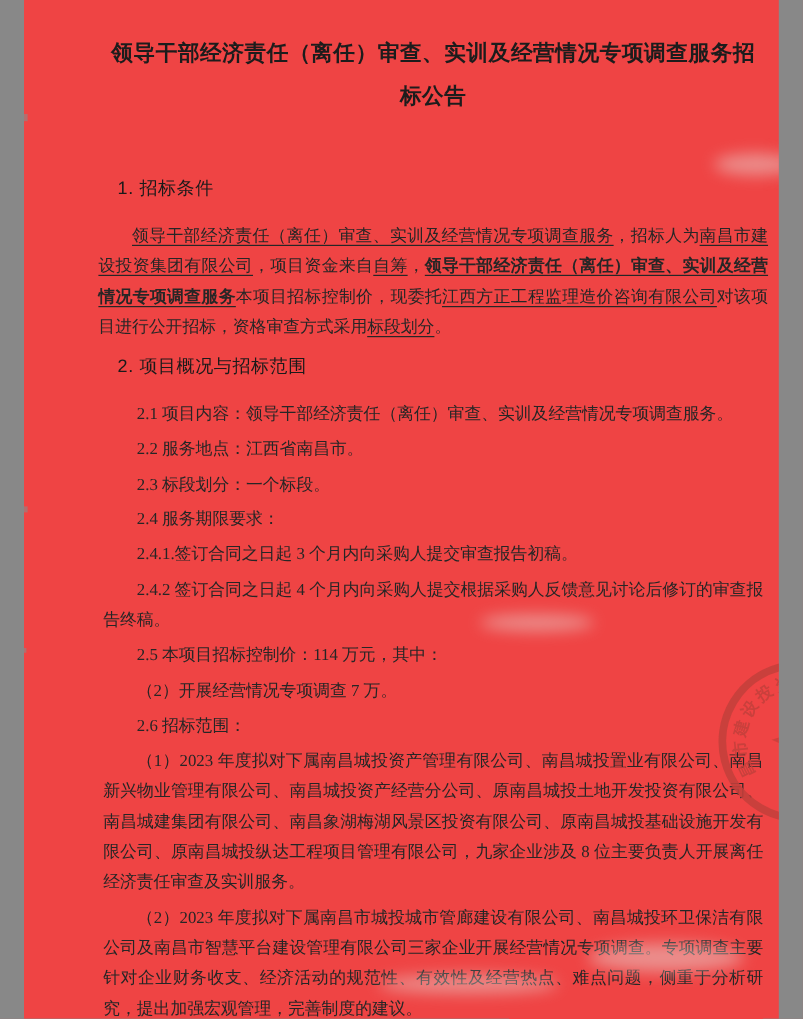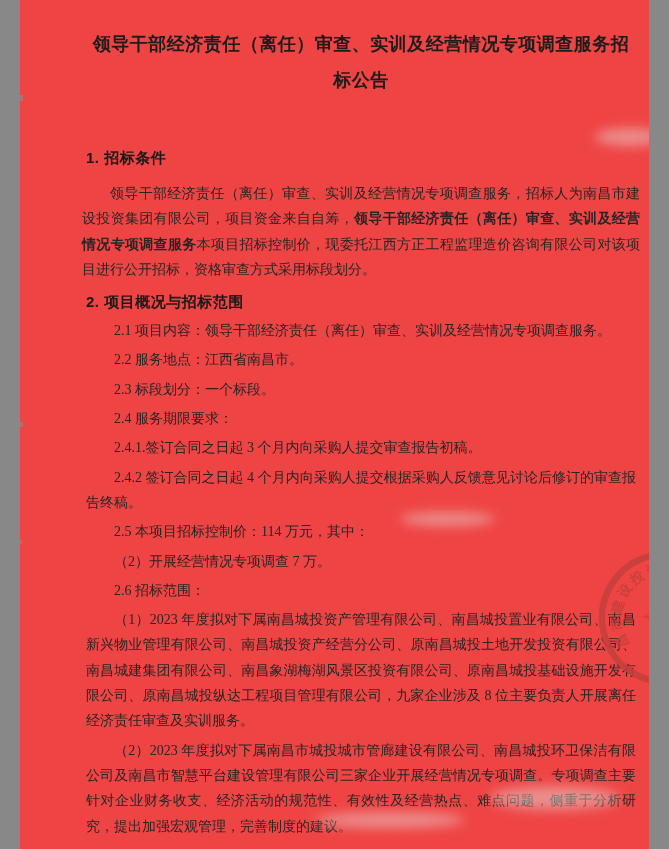--- a/index.html
+++ b/index.html
@@ -22,25 +22,25 @@
     padding:6px 0 0 0;
     text-align:center;
     font-weight:700;
     font-size:18px;
     line-height:36px;
     color:#1c1c1c;
     letter-spacing:0.5px;
   }
   .sec-heading{
     font-family:"Liberation Sans", sans-serif;
-    font-weight:700;
+    font-weight:400;
     font-size:15px;
     line-height:22px;
     color:#1a1a1a;
-    margin:4px;
+    margin:16px;
     letter-spacing:0.5px;
   }
   .h1-pos{margin-top:49px;}
   .h2-pos{margin-top:9px;}
   .para{
     margin:12px 0 0 0;
     font-size:14px;
     line-height:25.3px;
     text-align:justify;
     text-indent:28px;
@@ -49,20 +49,21 @@
   .items{margin-top:5px;}
   .item{
     margin:4px;
     font-size:14px;
     line-height:25.3px;
     text-align:justify;
     text-indent:28px;
     color:#262626;
   }
   .u{
+    text-decoration:underline;
     text-underline-offset:3px;
     text-decoration-thickness:1px;
   }
   .b{font-weight:700;}
   .seal{
     position:absolute;
     left:536px; top:508px;
     width:220px; height:220px;
     pointer-events:none;
   }

